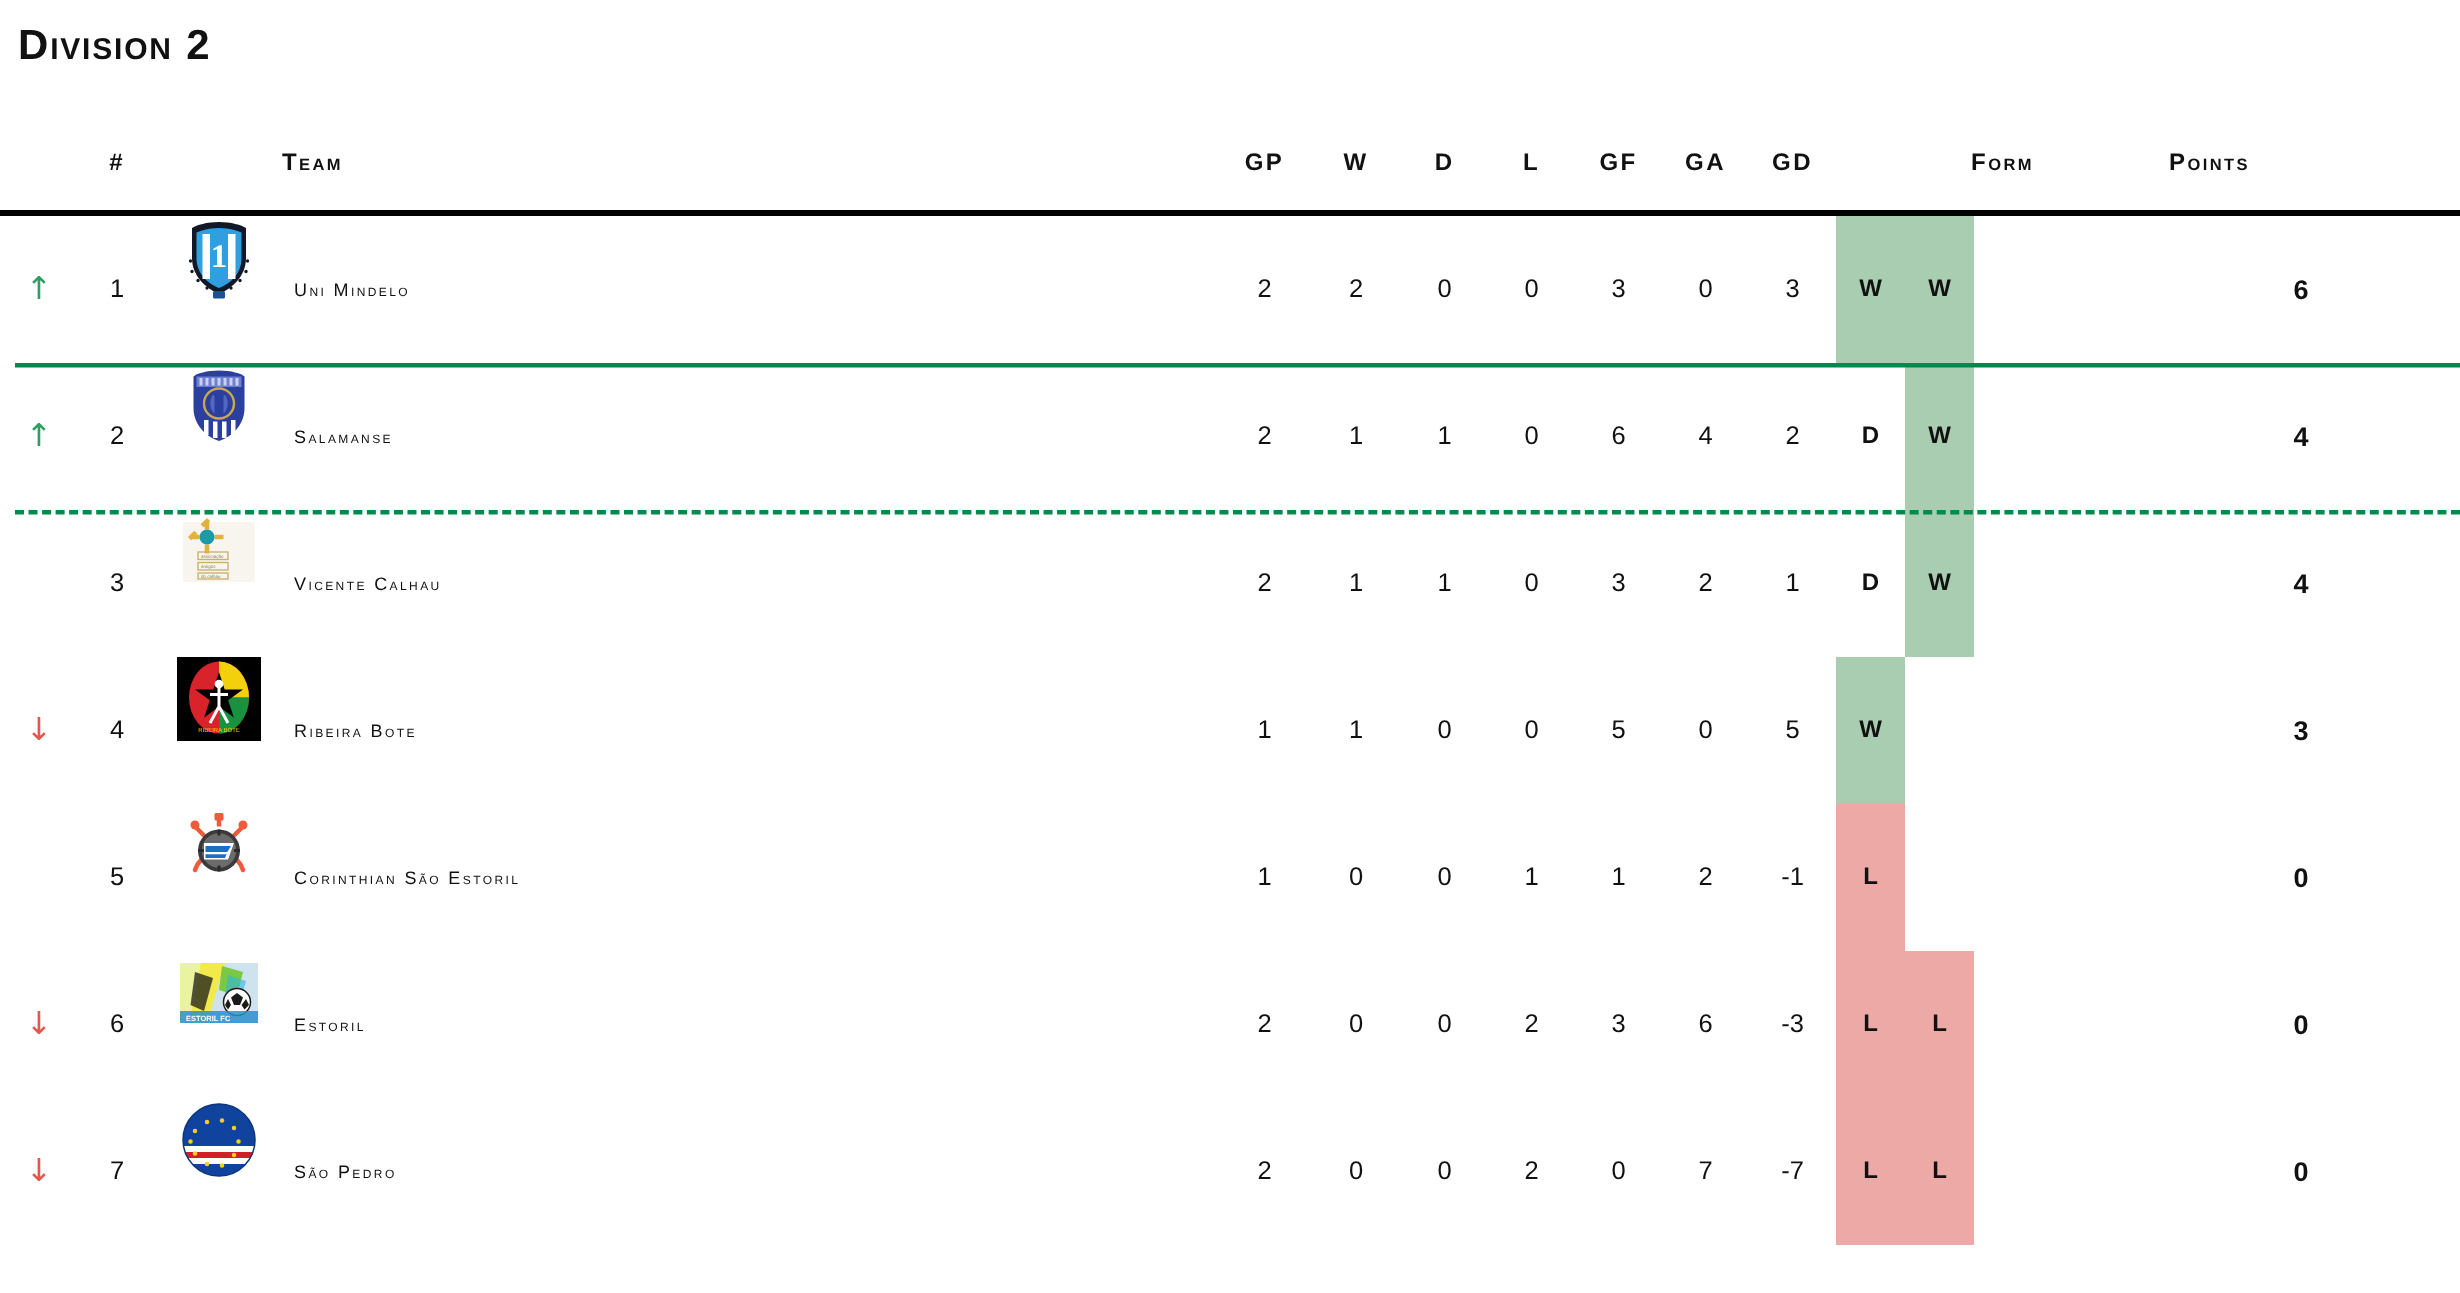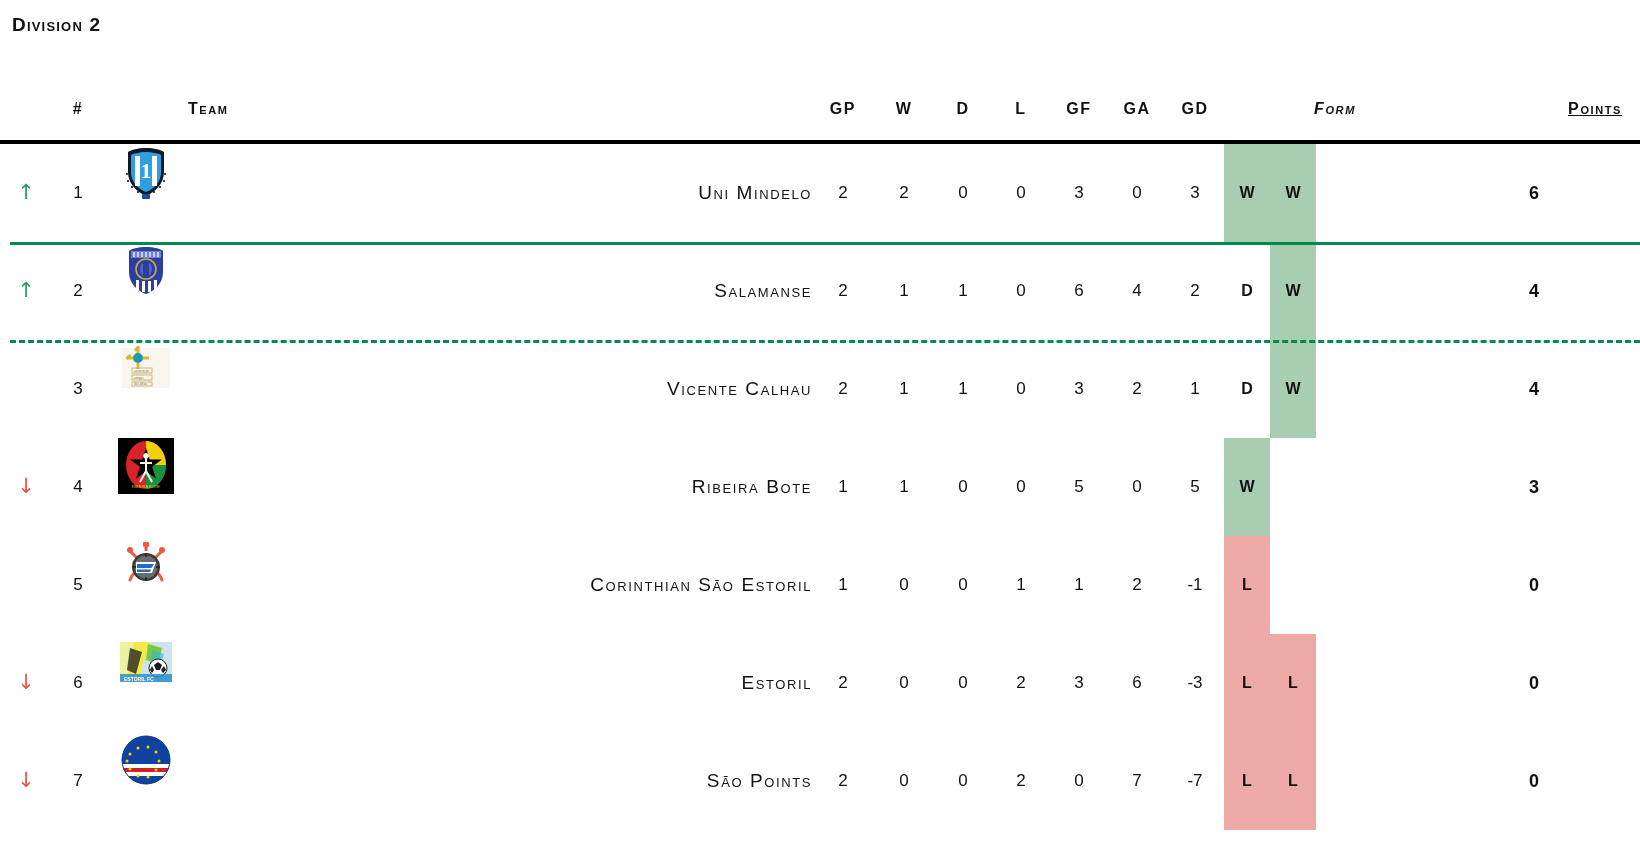--- a/index.html
+++ b/index.html
@@ -11,21 +11,21 @@
     overflow: hidden;
   }
 
   .page { position: relative; width: 1640px; height: 862px; }
 
   
   .league-title {
     position: absolute;
     left: 12px;
     top: 14px;
-    font-size: 19px;
+    font-size: 28px;
     font-weight: bold;
     font-variant: small-caps;
     letter-spacing: 1.2px;
     color: #111111;
   }
 
   
   .table-wrap {
     position: absolute;
     left: 0;
@@ -59,39 +59,39 @@
     font-weight: bold;
     font-variant: small-caps;
     letter-spacing: 1.6px;
     color: #111111;
     padding: 0 0 22px 0;
     vertical-align: bottom;
     text-align: center;
     white-space: nowrap;
   }
   thead th.th-team   { text-align: left; }
-  thead th.th-points { text-align: right; padding-right: 18px; text-decoration: underline; }
-  thead th.th-form   { text-align: center; font-style: italic; }
+  thead th.th-points { text-align: left; padding-right: 18px; }
+  thead th.th-form   { text-align: center; }
   thead th.th-blank  { }
 
   thead tr { border-bottom: 4px solid #000000; }
 
   tbody td {
     height: 98px;
     font-size: 17px;
     color: #111111;
     text-align: center;
     vertical-align: middle;
     padding: 0;
   }
 
   td.rank      { font-size: 17px; }
   td.team-name {
-    text-align: right;
-    font-size: 19px;
+    text-align: left;
+    font-size: 12px;
     font-variant: small-caps;
     letter-spacing: 1.6px;
     padding-left: 8px;
     white-space: nowrap;
   }
   td.points {
     font-size: 18px;
     font-weight: bold;
     text-align: center;
     padding-right: 18px;
@@ -480,21 +480,21 @@
             <circle cx="30" cy="45" r="1.5"></circle>
                       <circle cx="20" cy="44" r="1.5"></circle>
             <circle cx="12" cy="37" r="1.5"></circle>
                       <circle cx="9" cy="29" r="1.5"></circle>
           </g>
         </g>
         <circle cx="28" cy="28" r="24" fill="none" stroke="#0d357c" stroke-width="1"></circle>
       </svg>
               </span>
             </td>
-            <td class="team-name">São Points</td>
+            <td class="team-name">São Pedro</td>
             <td>2</td>
             <td>0</td>
             <td>0</td>
             <td>2</td>
             <td>0</td>
             <td>7</td>
             <td>-7</td>
             <td class="form-cell">
               <div class="form-grid">
                 <div class="form-slot res-L">L</div>

